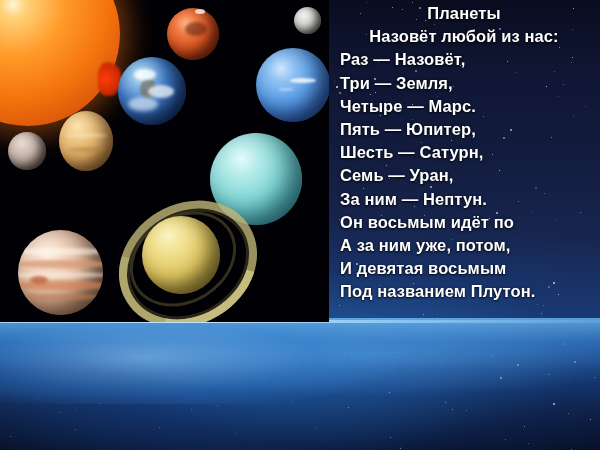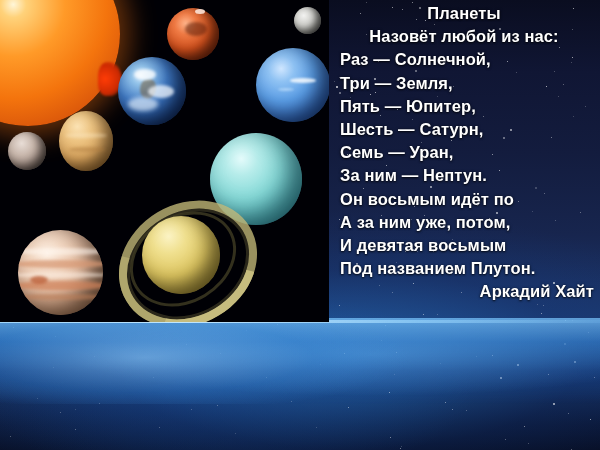--- a/index.html
+++ b/index.html
@@ -383,27 +383,27 @@
       <div id="saturn-body"></div>
       <div id="saturn-ringfront"></div>
     </div>
 
   </div>
 
   <div id="poem">
     <div class="l center">Планеты</div>
     <div id="poem-body">
         <div class="l center">Назовёт любой из нас:</div>
-        <div class="l left">Раз — Солнечной,</div>
+        <div class="l left">Раз — Назовёт,</div>
         <div class="l left">Три — Земля,</div>
+        <div class="l left">Четыре — Марс.</div>
         <div class="l left">Пять — Юпитер,</div>
         <div class="l left">Шесть — Сатурн,</div>
         <div class="l left">Семь — Уран,</div>
         <div class="l left">За ним — Нептун.</div>
         <div class="l left">Он восьмым идёт по</div>
         <div class="l left">А за ним уже, потом,</div>
         <div class="l left">И девятая восьмым</div>
         <div class="l left">Под названием Плутон.</div>
       </div>
-    <div class="l right">Аркадий Хайт</div>
   </div>
 
 </div>
 
 </body></html>

